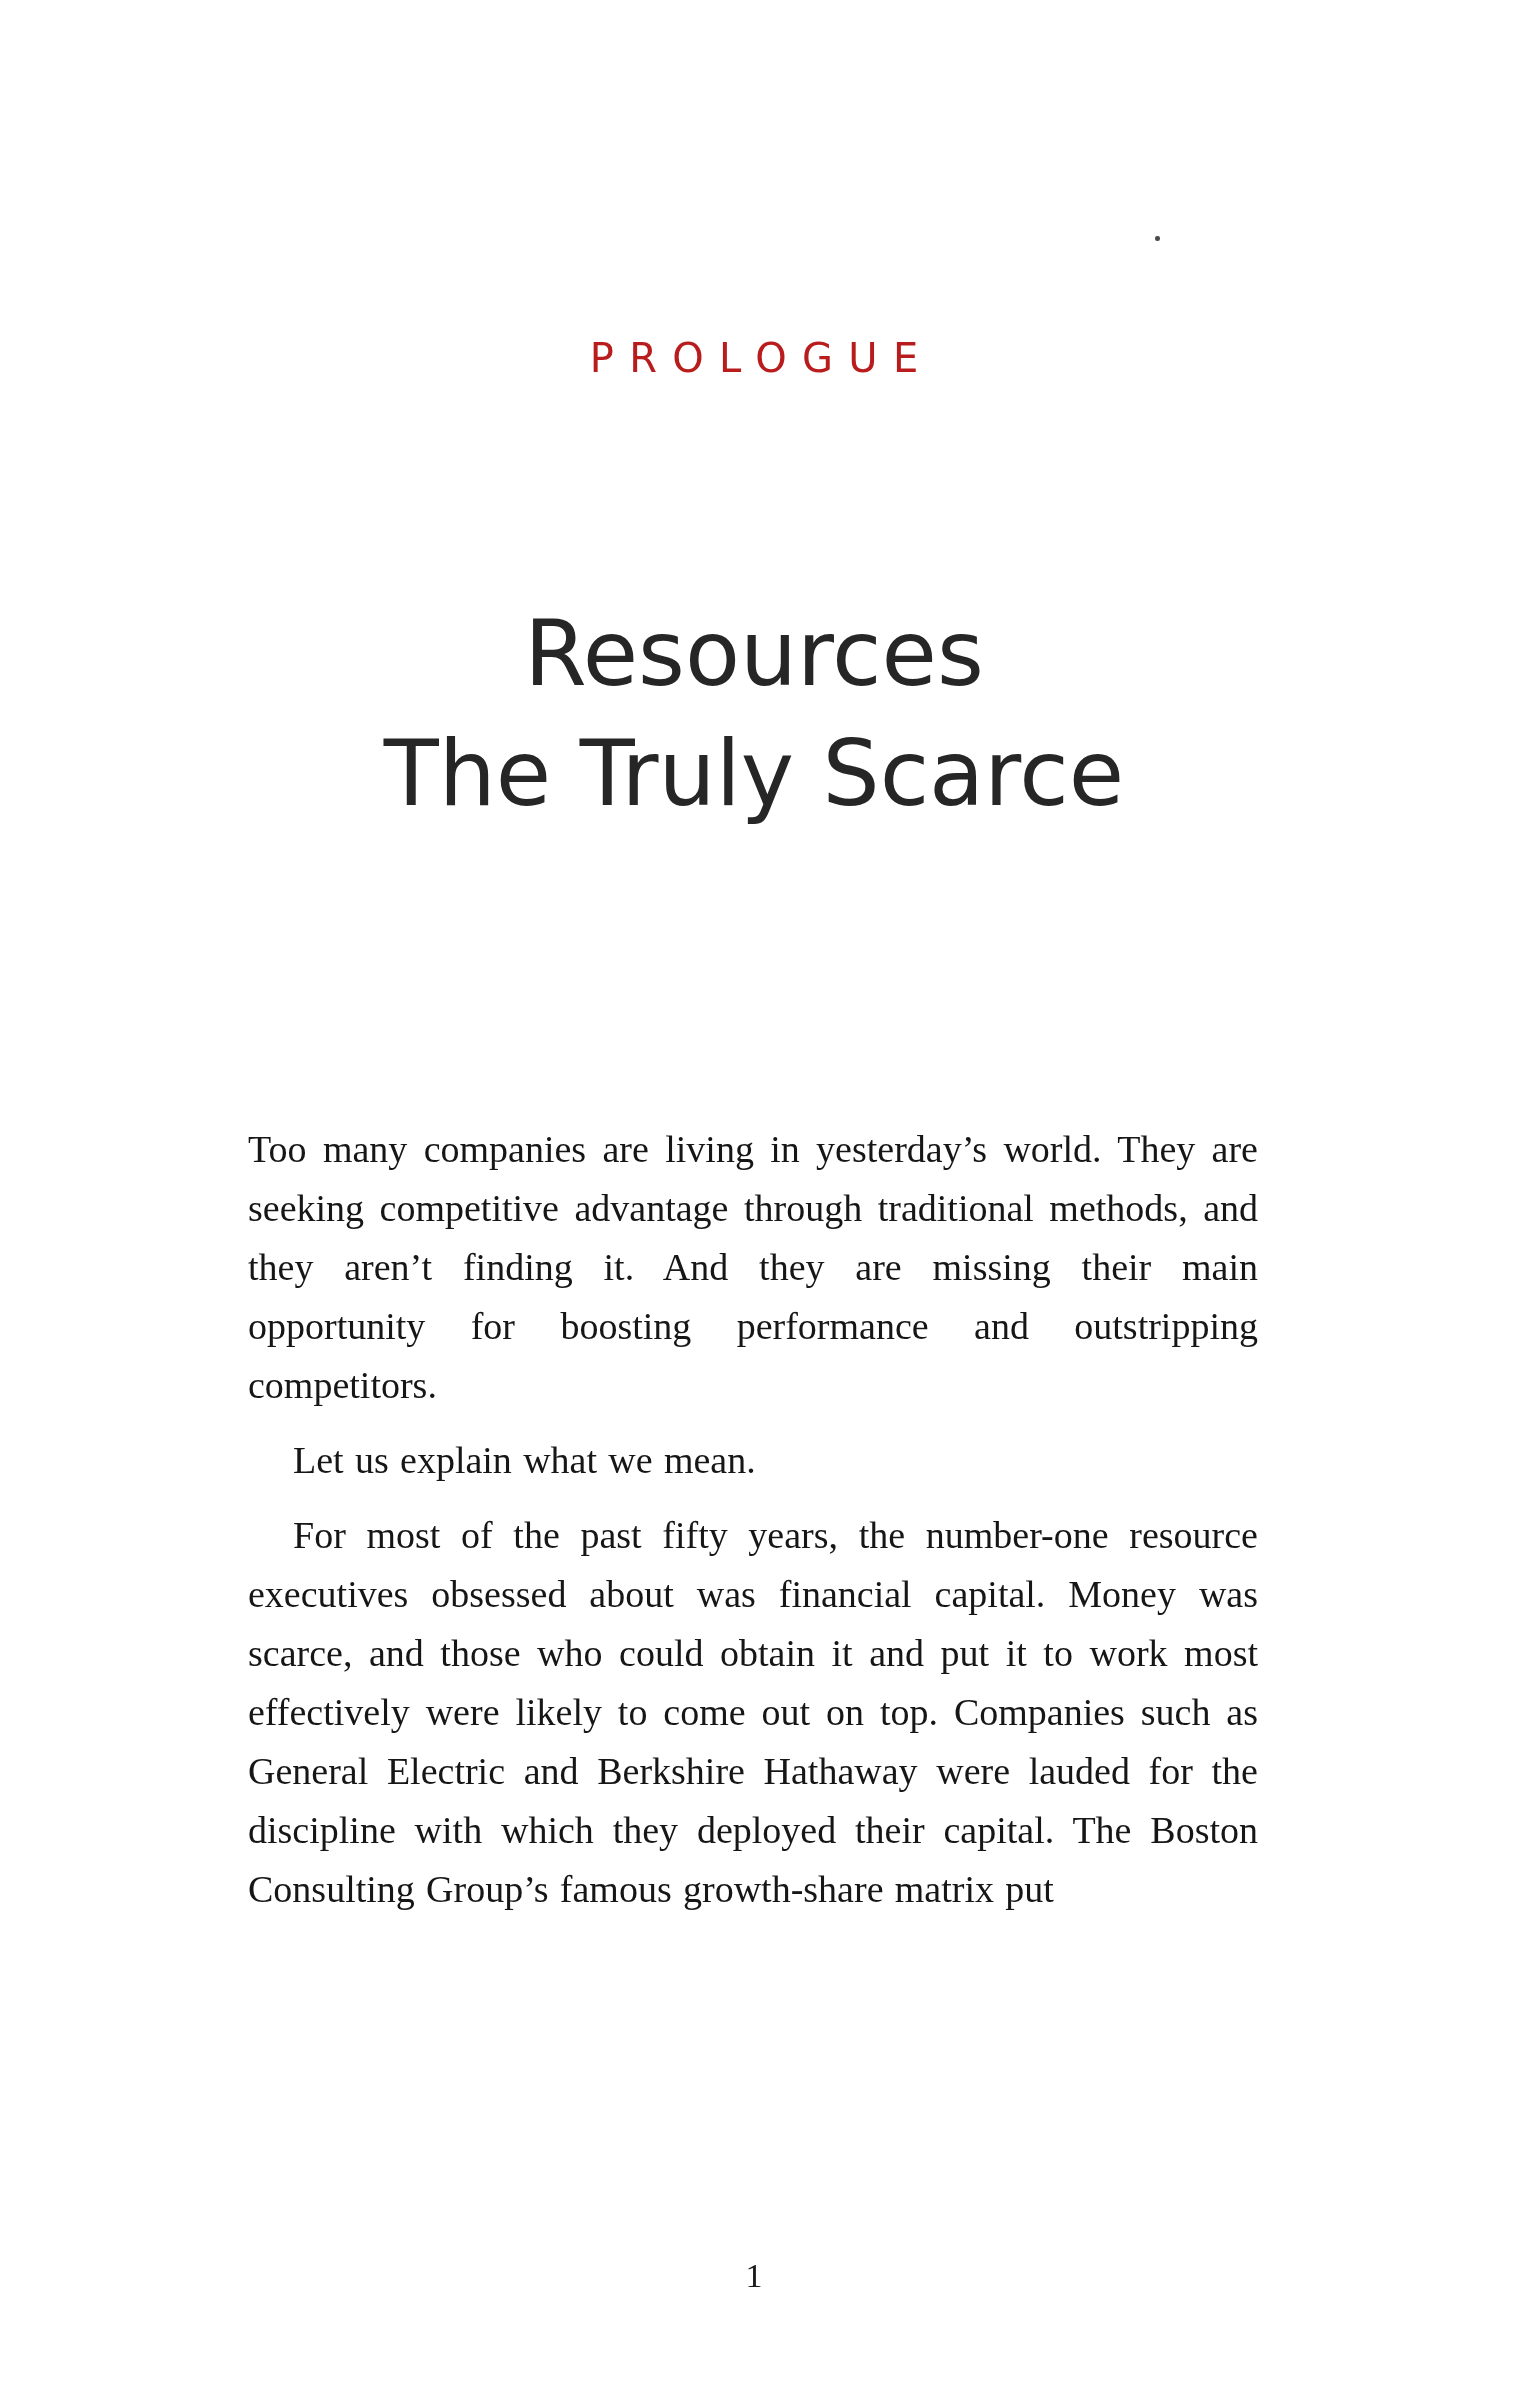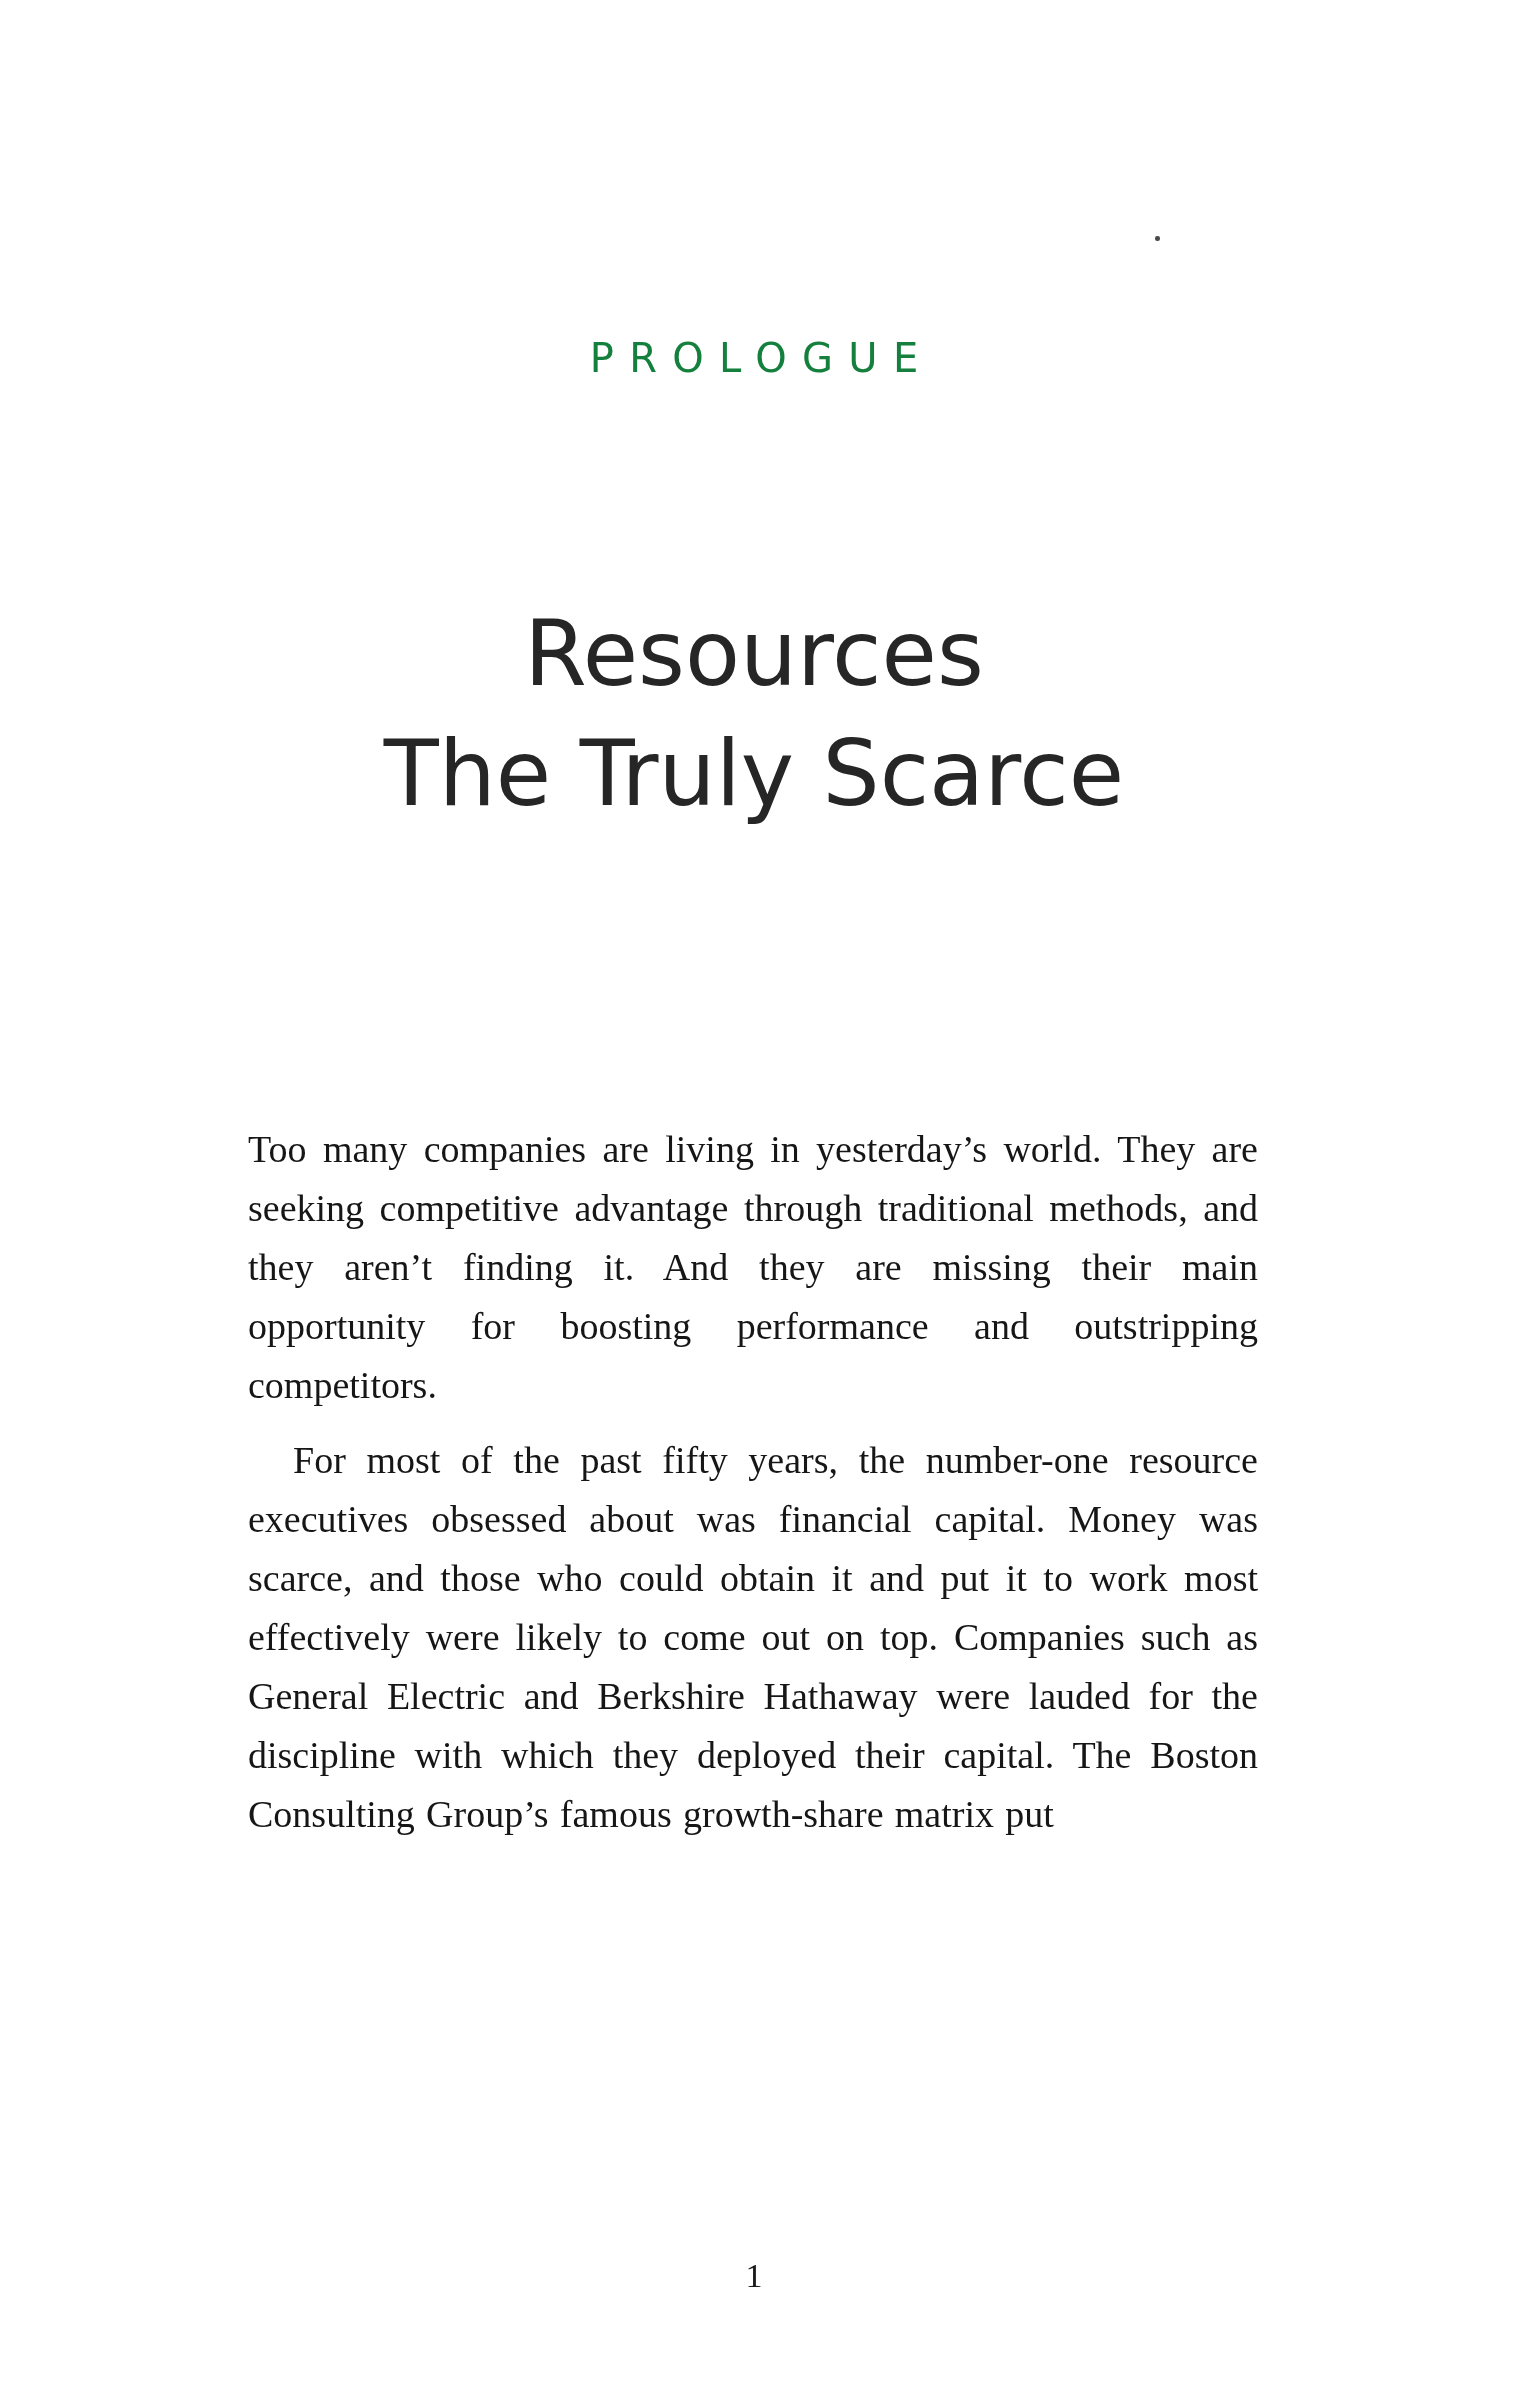--- a/index.html
+++ b/index.html
@@ -29,21 +29,21 @@
     position: absolute;
     top: 335px;
     left: 232px;
     width: 1044px;
     text-align: center;
     font-family: "DejaVu Sans", sans-serif;
     font-size: 40px;
     font-weight: normal;
     letter-spacing: 15.3px;
     text-indent: 15.3px;
-    color: #15803d;
+    color: #b91c1c;
   }
   .title {
     position: absolute;
     top: 594px;
     left: 187px;
     width: 1134px;
     margin: 0;
     text-align: center;
     font-family: "DejaVu Sans", sans-serif;
     font-size: 90px;
@@ -94,19 +94,20 @@
 
   <div class="kicker">PROLOGUE</div>
 
   <h1 class="title">
     <span class="title-line">Resources</span>
     <span class="title-line">The Truly Scarce</span>
   </h1>
 
   <div class="body-text">
     <p class="para">Too many companies are living in yesterday’s world. They are seeking competitive advantage through traditional methods, and they aren’t finding it. And they are missing their main opportunity for boosting performance and outstripping competitors.</p>
+    <p class="para indent">Let us explain what we mean.</p>
     <p class="para indent">For most of the past fifty years, the number-one resource executives obsessed about was financial capital. Money was scarce, and those who could obtain it and put it to work most effectively were likely to come out on top. Companies such as General Electric and Berkshire Hathaway were lauded for the discipline with which they deployed their capital. The Boston Consulting Group’s famous growth-share matrix put</p>
   </div>
 
   <div class="page-number">1</div>
 
 </div>
 
 
 </body></html>

